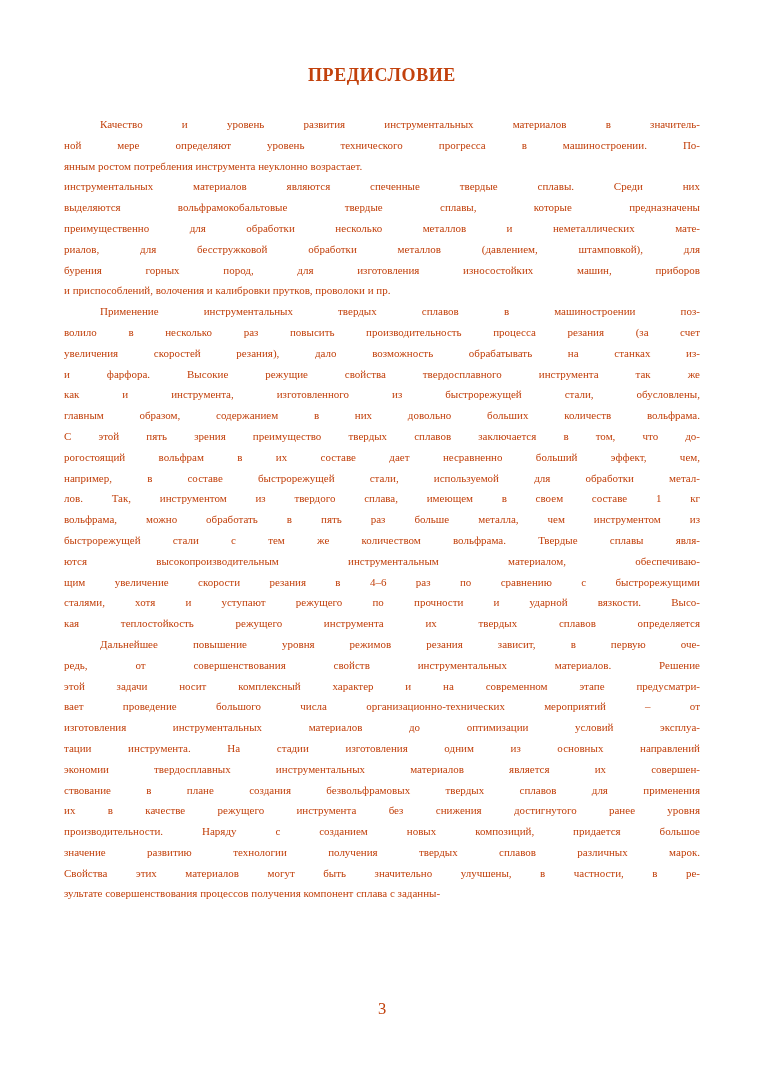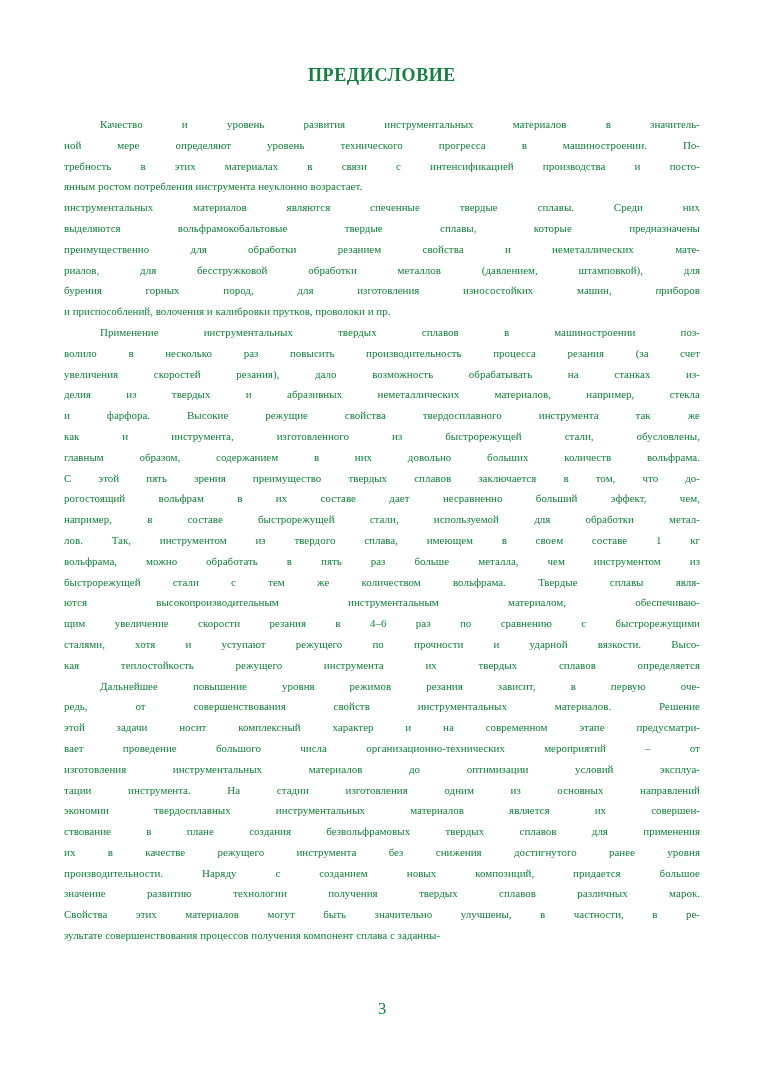--- a/index.html
+++ b/index.html
@@ -2,21 +2,21 @@
 <html><head>
 <meta charset="utf-8">
 <style>
   html, body { margin: 0; padding: 0; background: #e8e8e8; }
   .page {
     position: relative;
     width: 761px;
     height: 1080px;
     background: #ffffff;
     font-family: "Liberation Serif", "DejaVu Serif", serif;
-    color: #15803d;
+    color: #c2410c;
     overflow: hidden;
     box-sizing: border-box;
   }
   .content {
     position: absolute;
     left: 64px;
     top: 64px;
     width: 636px;
   }
   .doc-title {
@@ -49,36 +49,34 @@
 </head>
 <body>
 
 <div class="page">
   <div class="content">
     <h1 class="doc-title">ПРЕДИСЛОВИЕ</h1>
     <div>
         <div class="paragraph">
           <div class="line first">Качество и уровень развития инструментальных материалов в значитель-</div>
           <div class="line">ной мере определяют уровень технического прогресса в машиностроении. По-</div>
-          <div class="line">требность в этих материалах в связи с интенсификацией производства и посто-</div>
           <div class="line last">янным ростом потребления инструмента неуклонно возрастает.</div>
         </div>
         <div class="paragraph">
           <div class="line">инструментальных материалов являются спеченные твердые сплавы. Среди них</div>
           <div class="line">выделяются вольфрамокобальтовые твердые сплавы, которые предназначены</div>
-          <div class="line">преимущественно для обработки резанием свойства и неметаллических мате-</div>
+          <div class="line">преимущественно для обработки несколько металлов и неметаллических мате-</div>
           <div class="line">риалов, для бесстружковой обработки металлов (давлением, штамповкой), для</div>
           <div class="line">бурения горных пород, для изготовления износостойких машин, приборов</div>
           <div class="line last">и приспособлений, волочения и калибровки прутков, проволоки и пр.</div>
         </div>
         <div class="paragraph">
           <div class="line first">Применение инструментальных твердых сплавов в машиностроении поз-</div>
           <div class="line">волило в несколько раз повысить производительность процесса резания (за счет</div>
           <div class="line">увеличения скоростей резания), дало возможность обрабатывать на станках из-</div>
-          <div class="line">делия из твердых и абразивных неметаллических материалов, например, стекла</div>
           <div class="line">и фарфора. Высокие режущие свойства твердосплавного инструмента так же</div>
           <div class="line">как и инструмента, изготовленного из быстрорежущей стали, обусловлены,</div>
           <div class="line">главным образом, содержанием в них довольно больших количеств вольфрама.</div>
           <div class="line">С этой пять зрения преимущество твердых сплавов заключается в том, что до-</div>
           <div class="line">рогостоящий вольфрам в их составе дает несравненно больший эффект, чем,</div>
           <div class="line">например, в составе быстрорежущей стали, используемой для обработки метал-</div>
           <div class="line">лов. Так, инструментом из твердого сплава, имеющем в своем составе 1 кг</div>
           <div class="line">вольфрама, можно обработать в пять раз больше металла, чем инструментом из</div>
           <div class="line">быстрорежущей стали с тем же количеством вольфрама. Твердые сплавы явля-</div>
           <div class="line">ются высокопроизводительным инструментальным материалом, обеспечиваю-</div>

